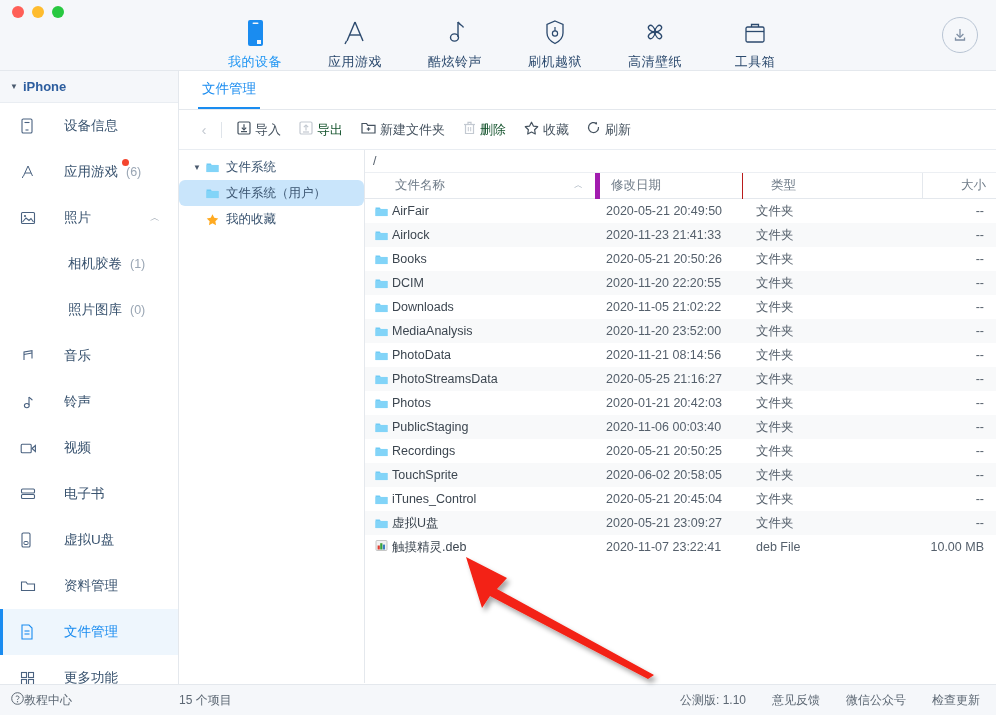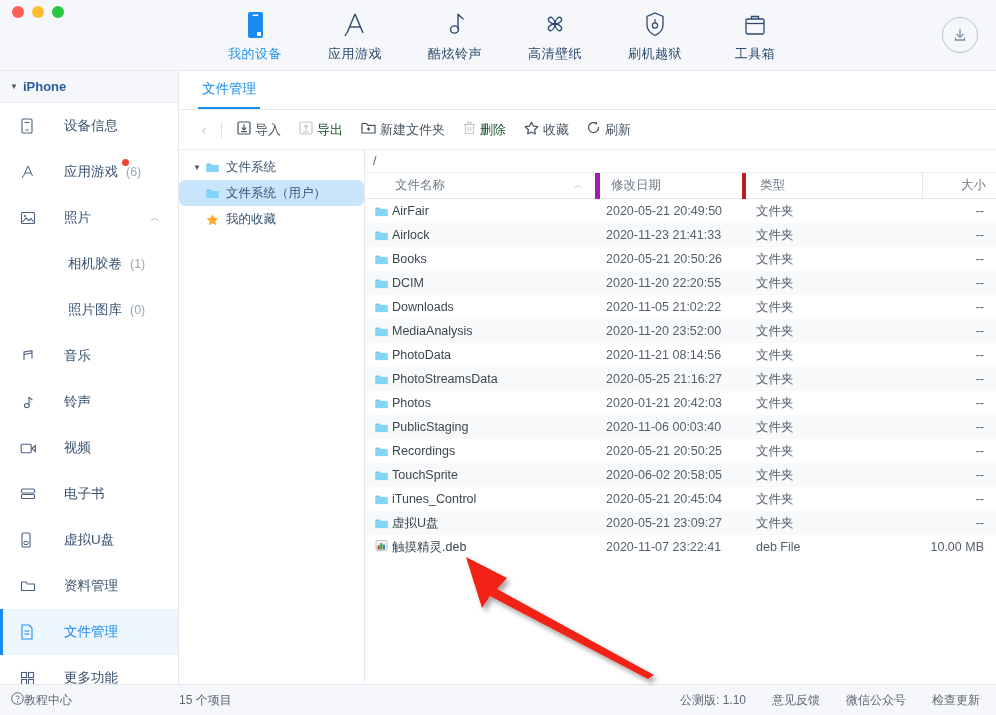--- a/index.html
+++ b/index.html
@@ -18,21 +18,21 @@
     background: #f5f7fa;
     border-bottom: 1px solid #e4e8ed;
   }
   .traffic { position: absolute; left: 12px; top: 6px; display: flex; gap: 8px; }
   .dot { width: 12px; height: 12px; border-radius: 50%; display: block; }
   .dot.red { background: #ff5f57; }
   .dot.yellow { background: #febc2e; }
   .dot.green { background: #28c840; }
 
   .navitems {
-    position: absolute; left: 205px; top: 6px;
+    position: absolute; left: 205px; top: 14px;
     display: flex; align-items: flex-end;
   }
   .navitem {
     width: 100px; text-align: center; cursor: default;
     padding-top: 4px;
   }
   .navitem .ic { height: 30px; display: flex; align-items: center; justify-content: center; }
   .navitem .lbl {
     margin-top: 5px; font-size: 13px; color: #2c4a6e; letter-spacing: .5px;
   }
@@ -131,21 +131,21 @@
   }
   .thead {
     height: 26px; display: flex; align-items: center;
     border-bottom: 1px solid #e4e8ed; font-size: 12.5px; color: #6d7a87;
     position: relative;
   }
   .th { position: relative; height: 26px; display: flex; align-items: center; }
   .th.name { width: 209px; padding-left: 30px; }
   .th.sortic { width: 21px; color: #9aa6b4; font-size: 9px; }
   .th.date { width: 147px; padding-left: 11px; border-left: 5px solid #a21caf; }
-  .th.type { width: 180px; padding-left: 14px; border-left: 4px solid #b91c1c; }
+  .th.type { width: 180px; padding-left: 28px; border-left: 1px solid #b91c1c; }
   .th.size { flex: 1; padding-right: 10px; justify-content: flex-end; border-left: 1px solid #e4e8ed; text-align: center; }
 
   .rows { flex: 1; overflow: hidden; }
   .row { height: 24px; display: flex; align-items: center; font-size: 12.5px; color: #3c4650; }
   .row:nth-child(even) { background: #f8f9fa; }
   .c-name { width: 230px; padding-left: 10px; display: flex; align-items: center; gap: 4px; }
   .c-date { width: 147px; padding-left: 11px; color: #55606c; }
   .c-type { width: 180px; padding-left: 14px; color: #55606c; }
   .c-size { flex: 1; padding-right: 12px; text-align: right; color: #55606c; }
 
@@ -205,46 +205,46 @@
 
       <div class="navitem">
         <span class="ic">
           <svg width="22" height="28" viewBox="0 0 22 28">
             <path d="M14 3 V18" stroke="#2c4a6e" stroke-width="1.4" fill="none"></path>
             <path d="M14 3 C16 6 18.5 6.5 19.5 8.5" stroke="#2c4a6e" stroke-width="1.4" fill="none"></path>
             <ellipse cx="10.5" cy="18.5" rx="4" ry="3.6" stroke="#2c4a6e" stroke-width="1.4" fill="none"></ellipse>
           </svg>
         </span>
         <div class="lbl">酷炫铃声</div>
+      </div>
+
+      <div class="navitem">
+        <span class="ic">
+          <svg width="22" height="28" viewBox="0 0 22 28">
+            <path d="M11 2 L19 5.5 V14 C19 19 15 22.5 11 24.5 C7 22.5 3 19 3 14 V5.5 Z" stroke="#2c4a6e" stroke-width="1.3" fill="none"></path>
+            <circle cx="11" cy="14.5" r="2.6" stroke="#2c4a6e" stroke-width="1.2" fill="none"></circle>
+            <path d="M11 12 V8" stroke="#2c4a6e" stroke-width="1.2"></path>
+          </svg>
+        </span>
+        <div class="lbl">刷机越狱</div>
       </div>
 
       <div class="navitem">
         <span class="ic">
           <svg width="28" height="28" viewBox="0 0 28 28">
             <g stroke="#2c4a6e" stroke-width="1.3" fill="none">
               <path d="M14 13 C14 8 10 5 8 7 C6 9 9 13 14 13 Z"></path>
               <path d="M14 13 C14 8 18 5 20 7 C22 9 19 13 14 13 Z"></path>
               <path d="M14 13 C9 13 6 17 8 19 C10 21 14 18 14 13 Z"></path>
               <path d="M14 13 C19 13 22 17 20 19 C18 21 14 18 14 13 Z"></path>
             </g>
             <circle cx="14" cy="13" r="1.7" fill="#2c4a6e"></circle>
           </svg>
         </span>
         <div class="lbl">高清壁纸</div>
-      </div>
-
-      <div class="navitem">
-        <span class="ic">
-          <svg width="22" height="28" viewBox="0 0 22 28">
-            <path d="M11 2 L19 5.5 V14 C19 19 15 22.5 11 24.5 C7 22.5 3 19 3 14 V5.5 Z" stroke="#2c4a6e" stroke-width="1.3" fill="none"></path>
-            <circle cx="11" cy="14.5" r="2.6" stroke="#2c4a6e" stroke-width="1.2" fill="none"></circle>
-            <path d="M11 12 V8" stroke="#2c4a6e" stroke-width="1.2"></path>
-          </svg>
-        </span>
-        <div class="lbl">刷机越狱</div>
       </div>
 
       <div class="navitem">
         <span class="ic">
           <svg width="26" height="28" viewBox="0 0 26 28">
             <rect x="4" y="8" width="18" height="15" rx="1.5" stroke="#2c4a6e" stroke-width="1.3" fill="none"></rect>
             <path d="M4 12.5 H22" stroke="#2c4a6e" stroke-width="1.3"></path>
             <path d="M9.5 8 V5.5 H16.5 V8" stroke="#2c4a6e" stroke-width="1.3" fill="none"></path>
           </svg>
         </span>

